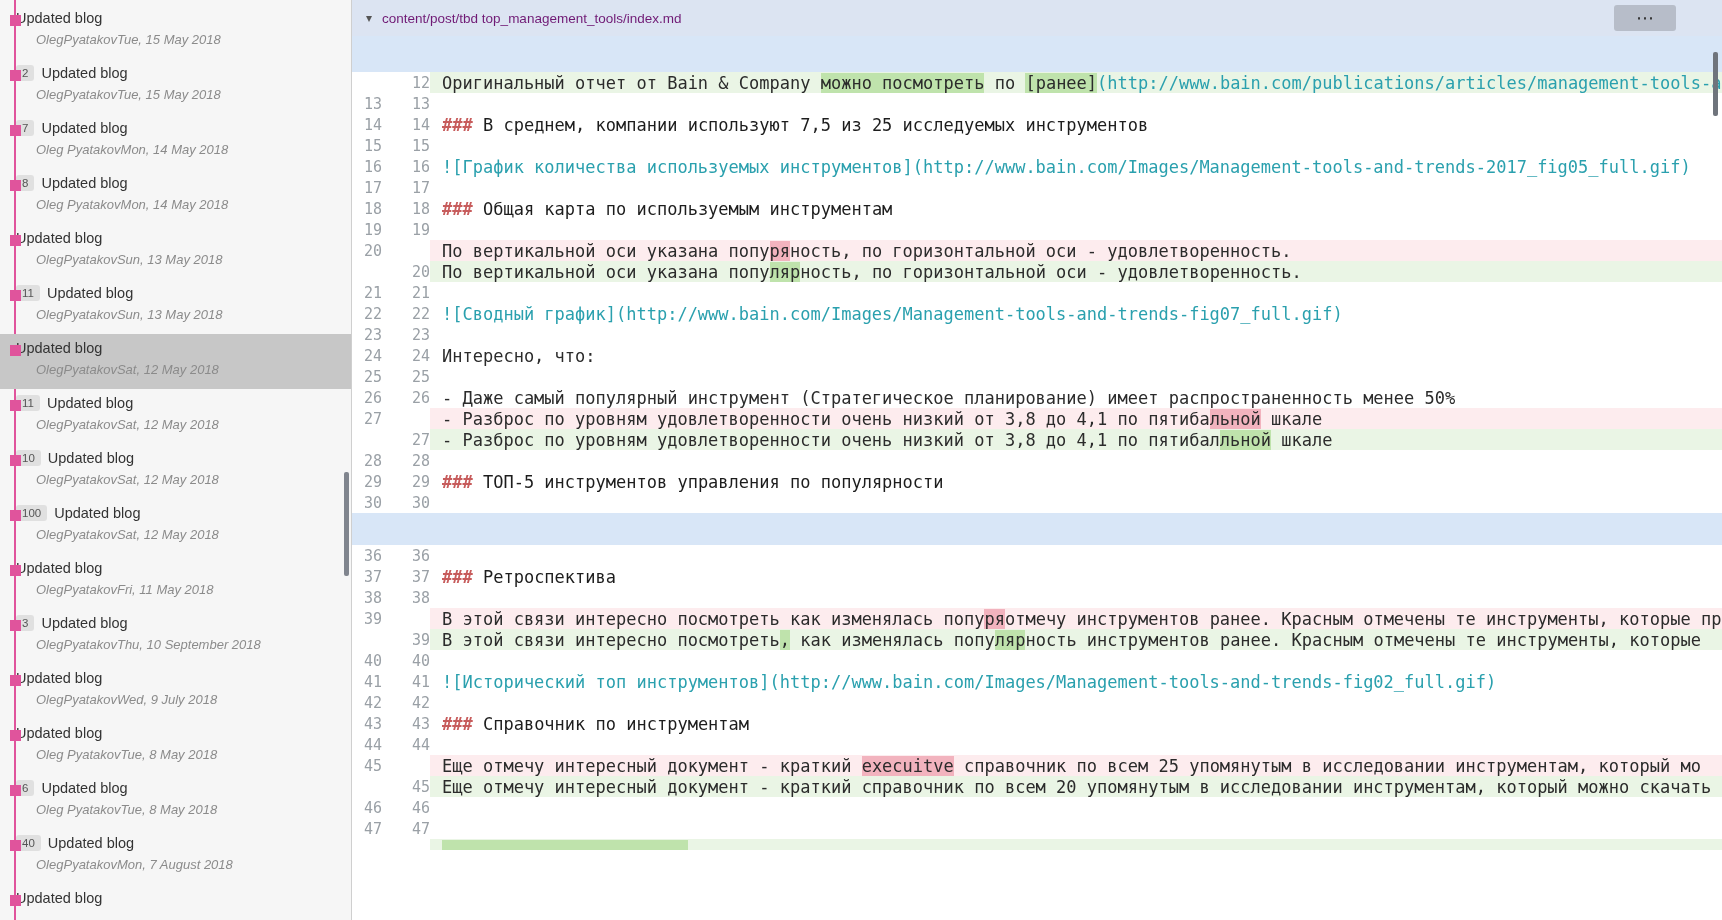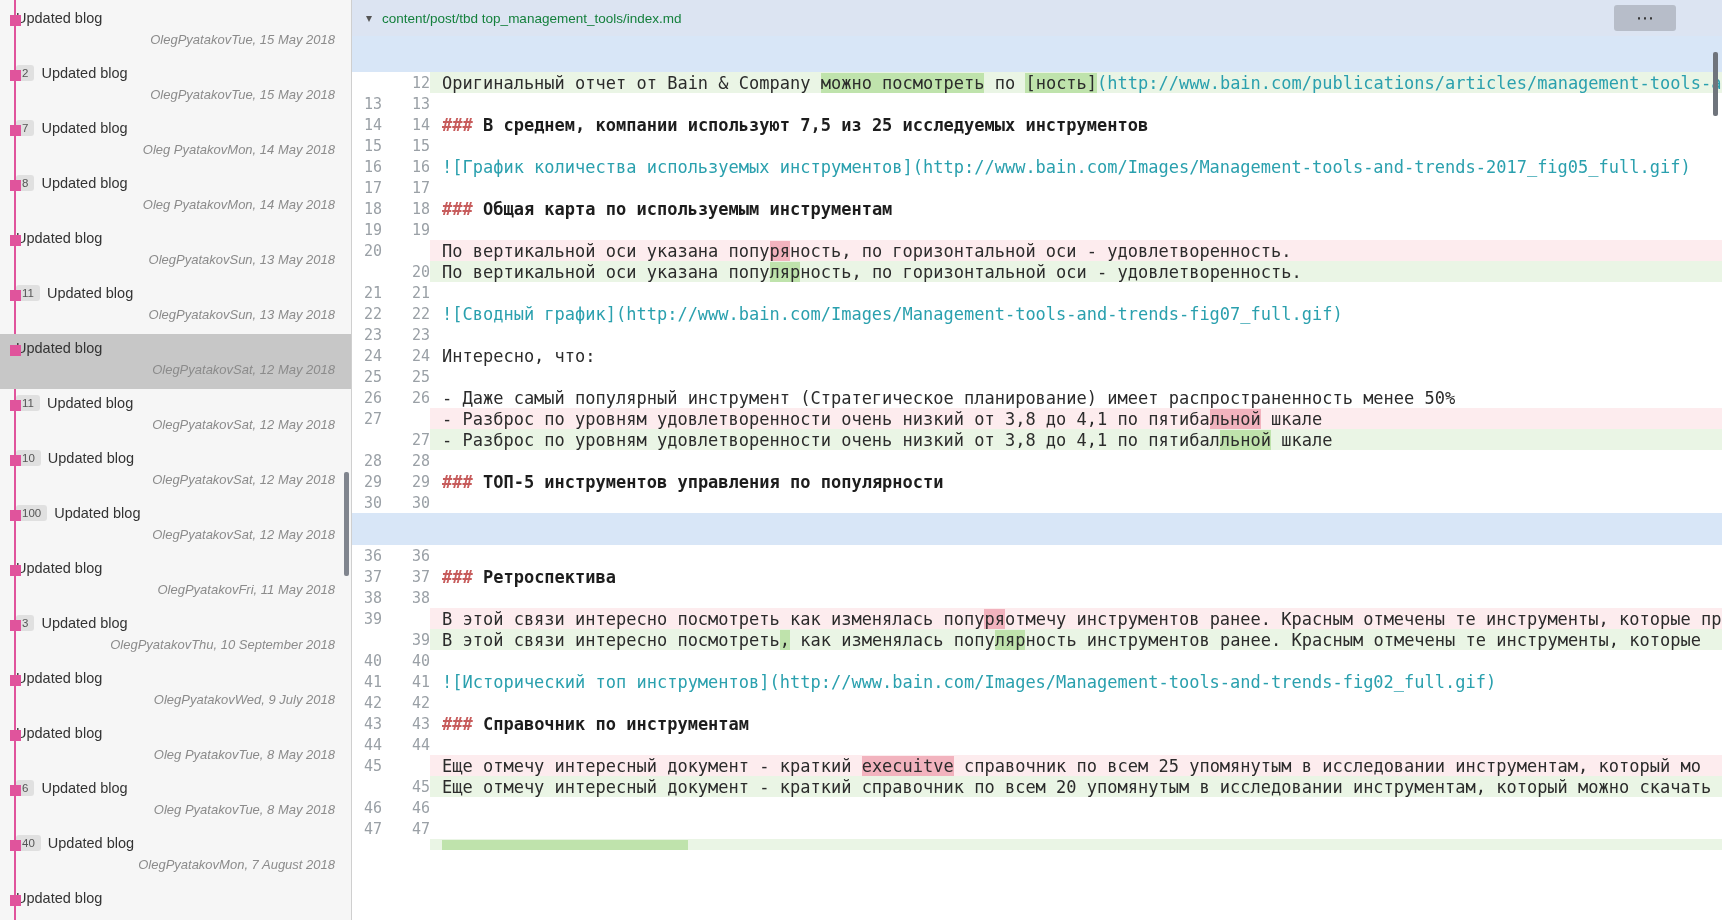--- a/index.html
+++ b/index.html
@@ -12,49 +12,49 @@
     border-right:1px solid #cfcfcf;overflow:hidden}
   .graph-line{position:absolute;left:14px;top:0;bottom:0;width:2px;background:var(--accent-pink,#e0549c)}
   .commits{position:relative;padding-top:4px}
   .commit{position:relative;height:55px}
   .commit.selected{background:var(--selected-bg,#c7c7c7)}
   .marker{position:absolute;left:10px;top:11px;width:11px;height:11px;background:var(--accent-pink,#e0549c)}
   .c-line1{display:flex;align-items:flex-start;height:25px;padding:6px 16px 0 16px}
   .badge{background:var(--badge-bg,#e0e0e0);color:#555;font-size:11.5px;padding:1px 6px;
     border-radius:3px;margin-right:7px;line-height:14px}
   .c-title{font-size:14.5px;color:#333;white-space:nowrap}
-  .c-line2{display:flex;justify-content:flex-end;padding:3px 16px 0 36px;
+  .c-line2{display:flex;justify-content:flex-start;padding:3px 16px 0 36px;
     font-size:13px;color:#8b8b8b;font-style:italic}
   .sb-thumb{position:absolute;right:2px;top:472px;width:5px;height:104px;background:#80858e;border-radius:2px}
 
   
   .diffpane{position:relative;flex:1;height:100%;background:#fff;overflow:hidden}
   .filehdr{position:relative;height:36px;background:var(--header-bg,#dce4f2);
     display:flex;align-items:center;padding-left:14px}
   .tri{color:#555;font-size:12px;margin-right:10px;cursor:pointer}
-  .fpath{font-size:13.5px;color:#15803d}
+  .fpath{font-size:13.5px;color:#701a75}
   .morebtn{position:absolute;right:46px;top:5px;width:62px;height:26px;background:#b7bdc9;
     border:none;border-radius:3px;font-size:18px;color:#2f2f2f;line-height:1;cursor:pointer;
     font-family:"Liberation Sans",sans-serif}
   .band{height:36px;background:var(--band-blue,#d8e6f7)}
   .diffbody{font-family:"DejaVu Sans Mono",monospace;font-size:17px}
   .drow{display:flex;height:21px;line-height:23px}
   .ln{flex:none;width:30px;text-align:right;font-size:15px;color:#9aa0a6}
   .ln2{width:48px}
   .code{flex:1;padding-left:12px;white-space:pre;overflow:hidden;color:#2b2b2b}
   .drow.add .code{background:var(--added-bg,#eaf5e5)}
   .drow.del .code{background:var(--removed-bg,#fdecee)}
   .drow.add .hl{background:var(--added-hl,#bfe3ac)}
   .drow.del .hl{background:var(--removed-hl,#f2b3be)}
   .drow.addpartial{height:11px;overflow:hidden}
   .drow.addpartial .code{background:var(--added-bg,#eaf5e5)}
   .drow.addpartial .hl{background:var(--added-hl,#bfe3ac)}
   .link{color:var(--link-color,#2aa0ae)}
   .hmark{color:var(--heading-marker,#c75c5c);font-weight:bold}
-  .htext{font-weight:bold;color:#1d1d1d}
+  .htext{font-weight:normal;color:#1d1d1d}
   .gapband{height:32px;background:var(--band-blue,#d8e6f7)}
   .v-thumb{position:absolute;right:4px;top:52px;width:5px;height:64px;background:#6f747c;border-radius:2px}
 </style>
 </head>
 <body>
 
 <div class="app">
 
   <aside class="sidebar">
     <div class="graph-line"></div>
@@ -247,21 +247,21 @@
     <header class="filehdr">
       <span class="tri">▾</span>
       <span class="fpath">content/post/tbd top_management_tools/index.md</span>
       <button class="morebtn">⋯</button>
     </header>
     <div class="band"></div>
     <div class="diffbody">
         <div class="drow add">
           <span class="ln"></span>
           <span class="ln ln2">12</span>
-          <span class="code"><span class="seg">Оригинальный отчет от Bain &amp; Company </span><span class="seg hl">можно посмотреть</span><span class="seg"> по </span><span class="seg hl">[ность]</span><span class="seg link">(http://www.bain.com/publications/articles/management-tools-and-trends-2017.aspx)</span></span>
+          <span class="code"><span class="seg">Оригинальный отчет от Bain &amp; Company </span><span class="seg hl">можно посмотреть</span><span class="seg"> по </span><span class="seg hl">[ранее]</span><span class="seg link">(http://www.bain.com/publications/articles/management-tools-and-trends-2017.aspx)</span></span>
         </div>
         <div class="drow ctx">
           <span class="ln">13</span>
           <span class="ln ln2">13</span>
           <span class="code"></span>
         </div>
         <div class="drow ctx">
           <span class="ln">14</span>
           <span class="ln ln2">14</span>
           <span class="code"><span class="seg hmark">###</span><span class="seg htext"> В среднем, компании используют 7,5 из 25 исследуемых инструментов</span></span>

